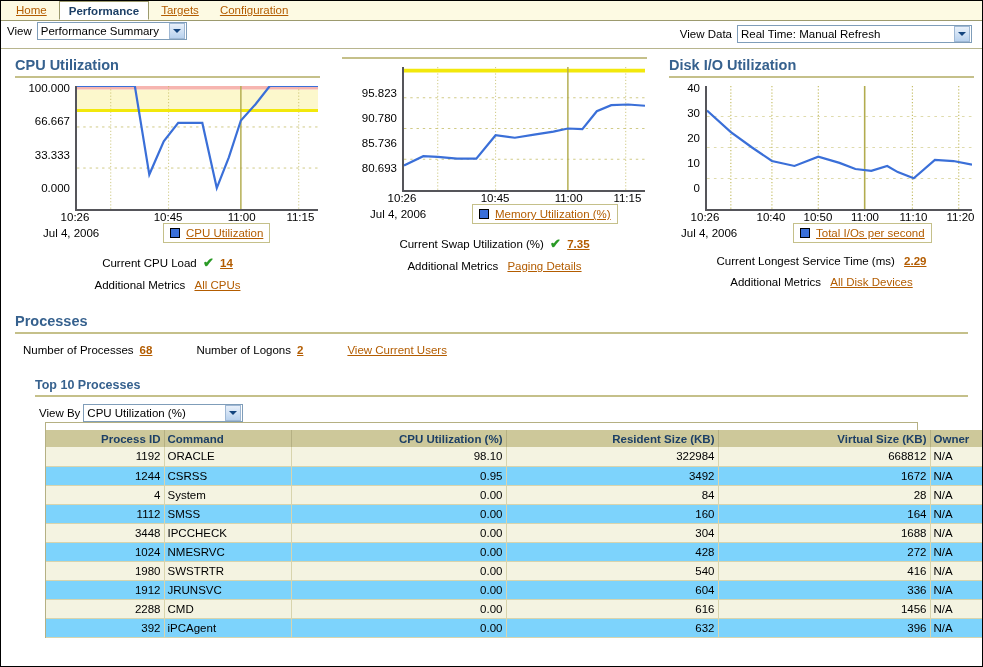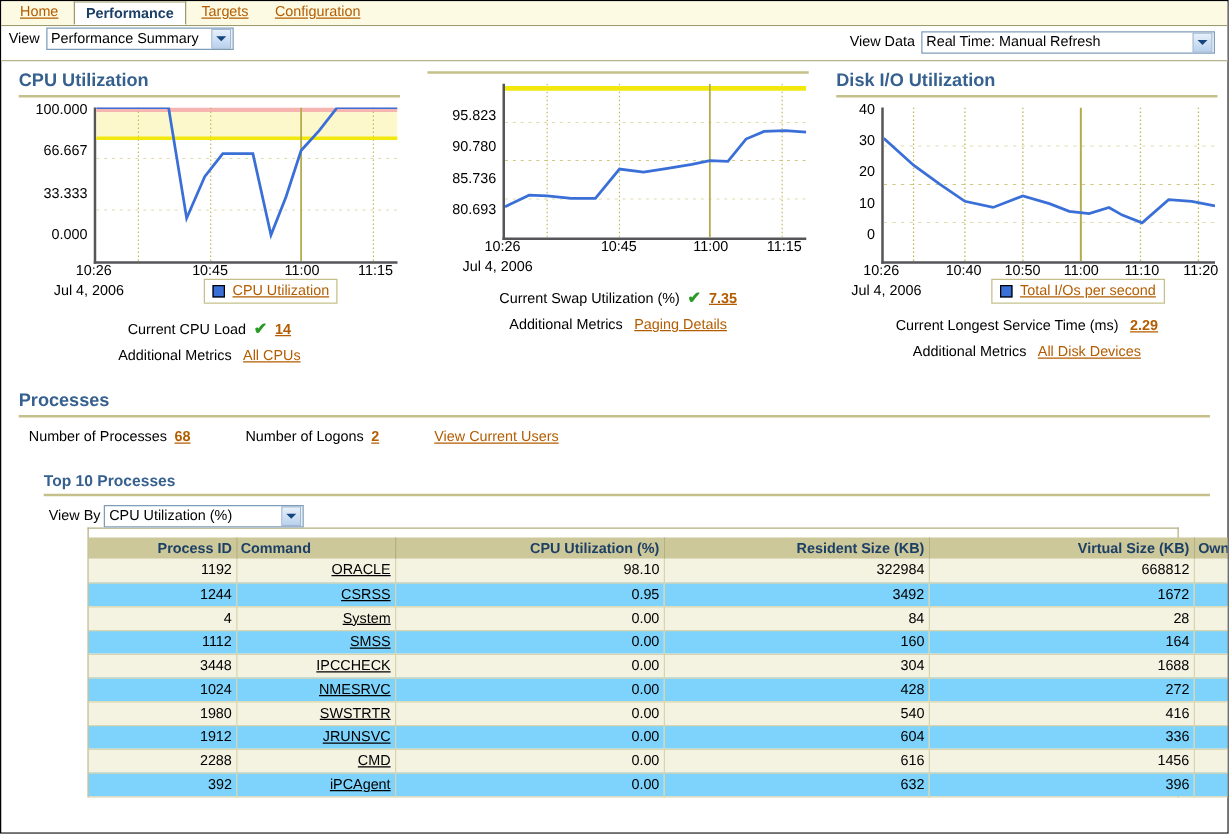--- a/index.html
+++ b/index.html
@@ -305,21 +305,21 @@
   table.proc td {
     height: 19px;
     padding: 0 3px;
     border-right: 1px solid #d8d4ad;
     border-bottom: 1px solid #d8d4ad;
     box-sizing: border-box;
     color: #000;
   }
   table.proc td:last-child { border-right: none; }
   table.proc td.num { text-align: right; }
-  table.proc td.txt { text-align: right; text-decoration: underline; }
+  table.proc td.txt { text-align: left; }
   table.proc tr.odd td { background: #f4f3e1; }
   table.proc tr.even td { background: #7dd3fc; }
   .tbl-wrap {
     border-left: 1px solid #b5b083;
     border-right: 1px solid #b5b083;
     border-top: 1px solid #b5b083;
     width: 943px;
     margin-left: 20px;
     box-sizing: border-box;
   }
@@ -432,20 +432,26 @@
           </svg>
         </div>
       </div>
       <div class="xlabels">
         <span class="xlab" style="left:0%;">10:26</span>
         <span class="xlab" style="left:38%;">10:45</span>
         <span class="xlab" style="left:68%;">11:00</span>
         <span class="xlab" style="left:92%;">11:15</span>
       </div>
       <div class="datelab">Jul 4, 2006</div>
+      <div class="legendrow">
+        <span class="legend" style="left:130px;">
+          <span class="swatch"></span>
+          <span class="lnk">Memory Utilization (%)</span>
+        </span>
+      </div>
       <div class="metricrow">
         <span>Current Swap Utilization (%)</span>
         <span class="ok">✔</span>
         <span class="lnk bold">7.35</span>
       </div>
       <div class="addrow">
         <span>Additional Metrics</span>
         <span class="lnk" style="margin-left:6px;">Paging Details</span>
       </div>
     </div>
@@ -524,21 +530,21 @@
       <div class="viewby">
         <span class="lbl">View By</span>
         <span class="select" style="width:160px;">
           <span>CPU Utilization (%)</span>
           <span class="arrowbox"></span>
         </span>
       </div>
     </div>
   </div>
 
-  <div class="tbl-wrap" style="margin-left:69px; width:873px;">
+  <div class="tbl-wrap" style="margin-left:44px; width:873px;">
     <table class="proc">
       <colgroup>
         <col style="width:118px;">
         <col style="width:127px;">
         <col style="width:215px;">
         <col style="width:212px;">
         <col style="width:212px;">
         <col style="width:55px;">
       </colgroup>
       <thead>

